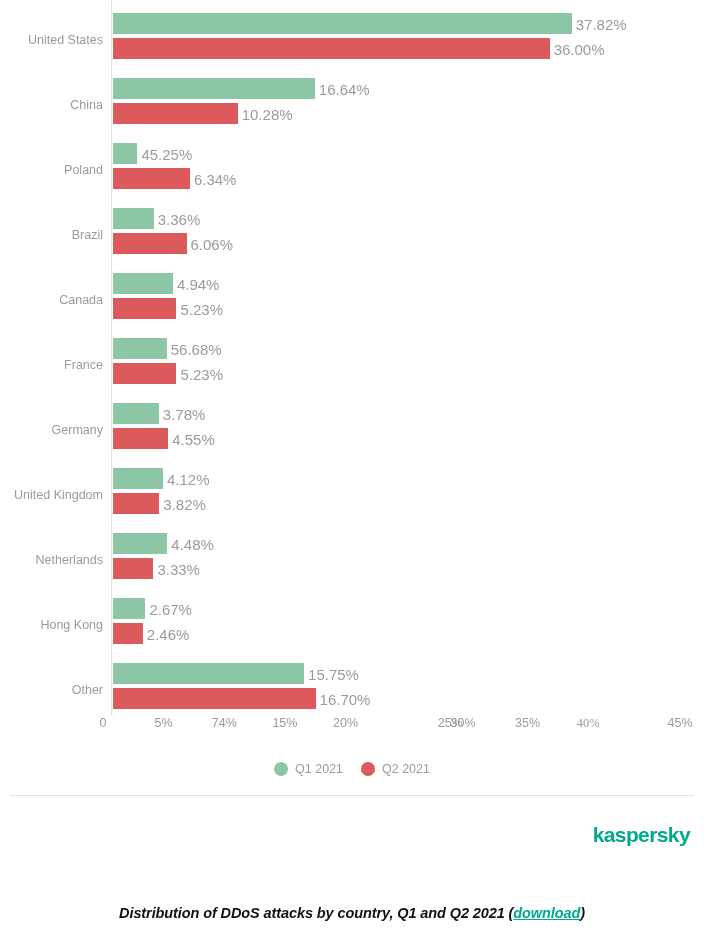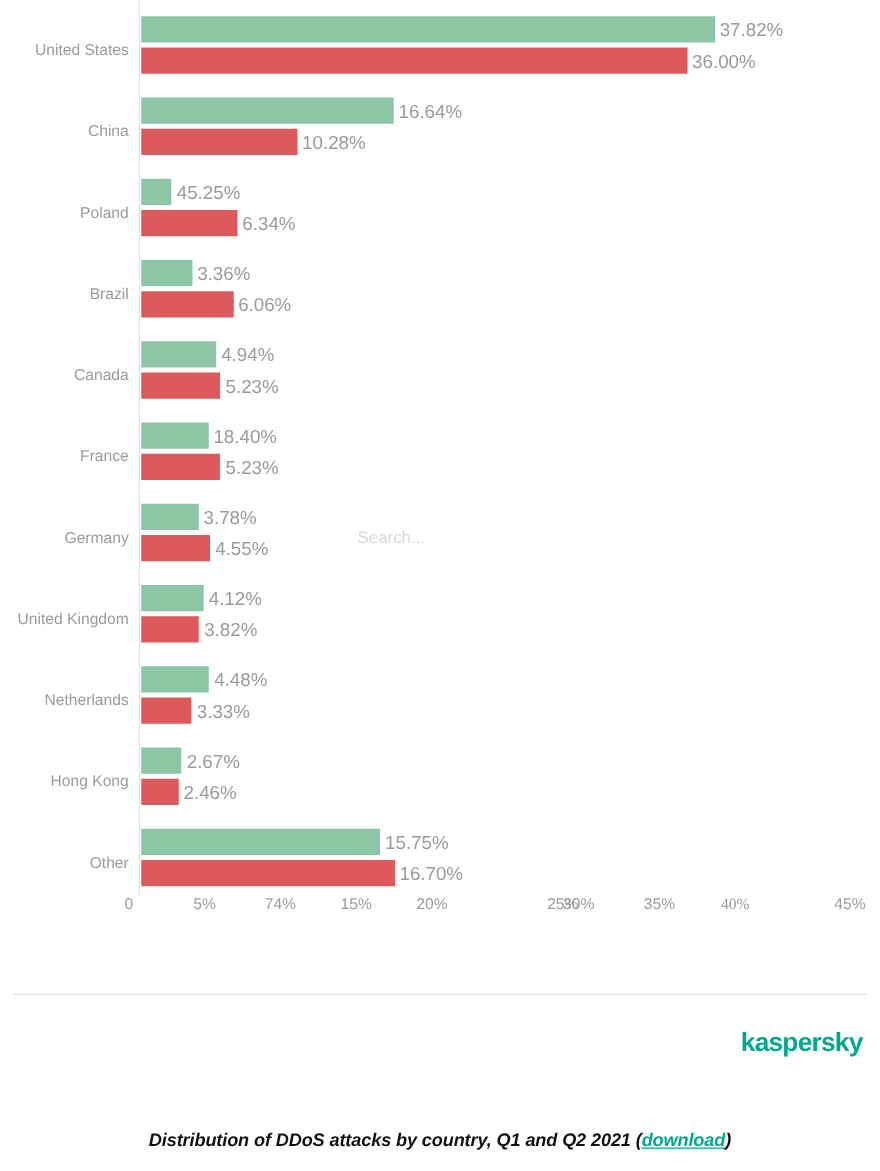--- a/index.html
+++ b/index.html
@@ -249,21 +249,21 @@
           </div>
           <div class="bar-row q2">
             <div class="bar q2" style="width: 63.4399px;"></div>
             <span class="bar-value" style="left: 67.4399px;">5.23%</span>
           </div>
         </div>
         <div class="group" style="top: 333px;">
           <div class="cat-label">France</div>
           <div class="bar-row q1">
             <div class="bar q1" style="width: 53.7359px;"></div>
-            <span class="bar-value" style="left: 57.7359px;">18.40%</span>
+            <span class="bar-value" style="left: 57.7359px;">56.68%</span>
           </div>
           <div class="bar-row q2">
             <div class="bar q2" style="width: 63.4399px;"></div>
             <span class="bar-value" style="left: 67.4399px;">5.23%</span>
           </div>
         </div>
         <div class="group" style="top: 398px;">
           <div class="cat-label">Germany</div>
           <div class="bar-row q1">
             <div class="bar q1" style="width: 45.8514px;"></div>
@@ -329,22 +329,31 @@
         <div class="x-tick" style="left: 284.95px;">15%</div>
         <div class="x-tick" style="left: 345.6px;">20%</div>
         <div class="x-tick" style="left: 406.25px; margin-left: 44px;">25%</div>
         <div class="x-tick" style="left: 463px;">30%</div>
         <div class="x-tick" style="left: 527.55px;">35%</div>
         <div class="x-tick" style="left: 588.2px; font-family: Liberation Serif, serif;">40%</div>
         <div class="x-tick" style="left: 680px;">45%</div>
       </div>
   </div>
 
-
-  <input id="search-input" type="text" placeholder="Search..." style="">
+  <div class="legend">
+    <div class="legend-item">
+      <span class="legend-dot q1"></span>
+      <span class="legend-label">Q1 2021</span>
+    </div>
+    <div class="legend-item">
+      <span class="legend-dot q2"></span>
+      <span class="legend-label">Q2 2021</span>
+    </div>
+  </div>
+
 </div>
 
 <div class="divider"></div>
 
 <div class="brand">kaspersky</div>
 
 <div class="caption">
   <span>Distribution of DDoS attacks by country, Q1 and Q2 2021 (</span><a href="#">download</a><span>)</span>
 </div>
 

